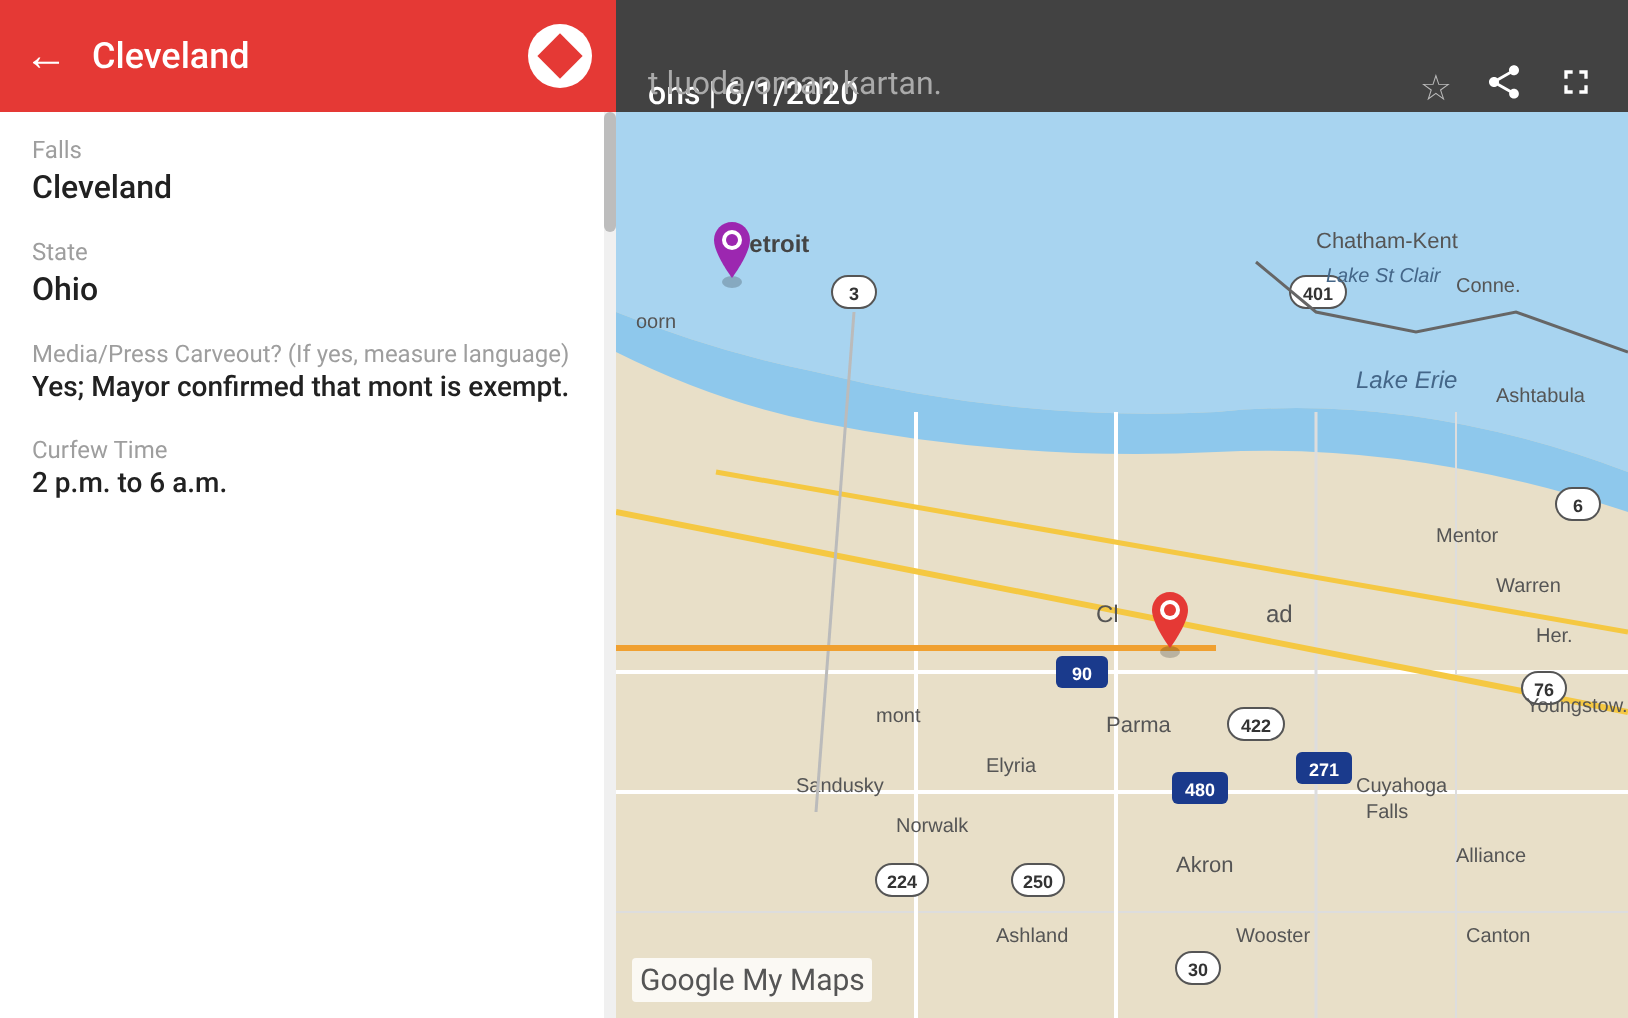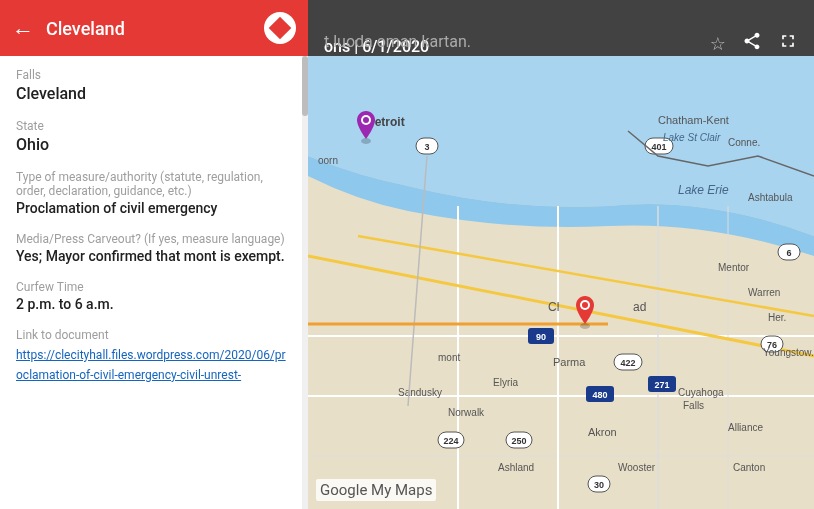--- a/index.html
+++ b/index.html
@@ -201,39 +201,31 @@
     <div class="field-block">
       <div class="field-label">Falls</div>
       <div class="field-value large">Cleveland</div>
     </div>
 
     <div class="field-block">
       <div class="field-label">State</div>
       <div class="field-value large">Ohio</div>
     </div>
 
-    <div class="field-block">
-      <div class="field-label">Type of measure/authority (statute, regulation, order, declaration, guidance, etc.)</div>
-      <div class="field-value bold">Proclamation of civil emergency</div>
-    </div>
 
     <div class="field-block">
       <div class="field-label">Media/Press Carveout? (If yes, measure language)</div>
       <div class="field-value bold">Yes; Mayor confirmed that mont is exempt.</div>
     </div>
 
     <div class="field-block">
       <div class="field-label">Curfew Time</div>
       <div class="field-value bold">2 p.m. to 6 a.m.</div>
     </div>
 
-    <div class="field-block">
-      <div class="field-label">Link to document</div>
-      <a class="field-link" href="#">https://clecityhall.files.wordpress.com/2020/06/proclamation-of-civil-emergency-civil-unrest-</a>
-    </div>
 
   </div>
 
   <div class="scroll-indicator">
     <div class="scroll-thumb"></div>
   </div>
 </div>
 
 <div id="right-panel">
   <div class="map-toolbar">

